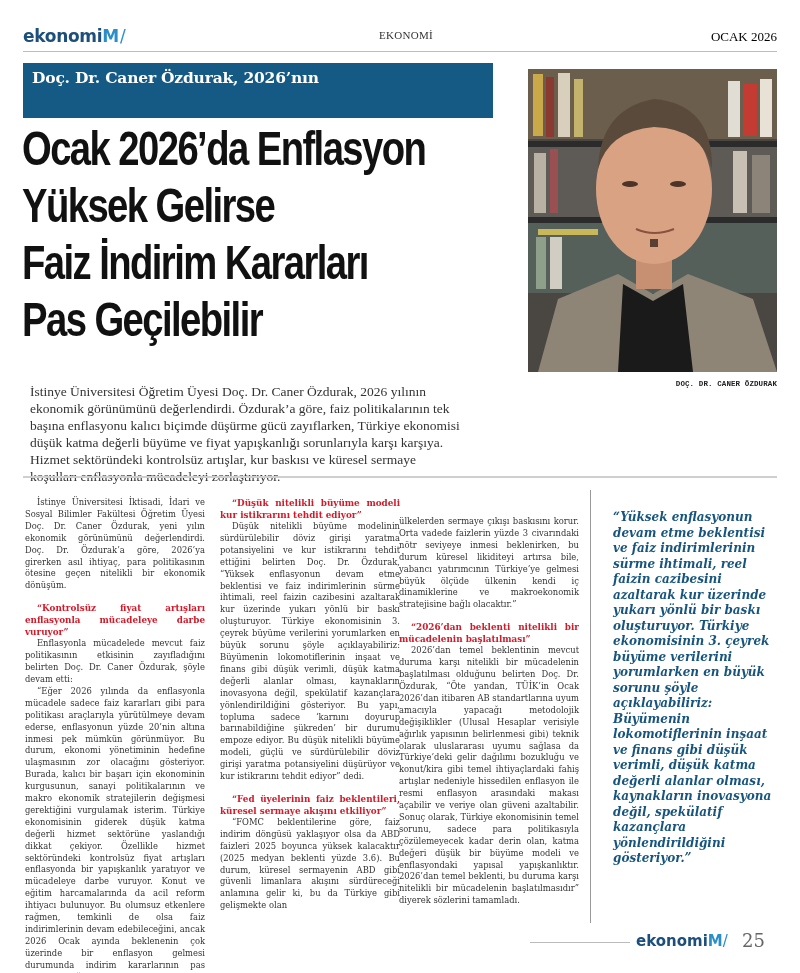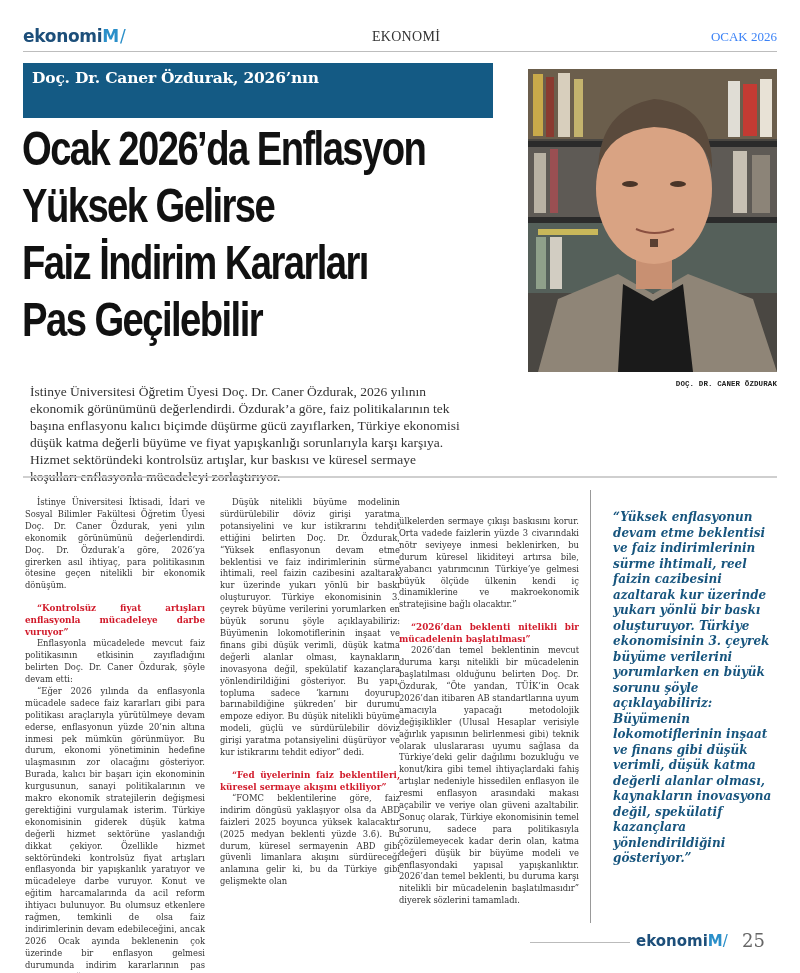--- a/index.html
+++ b/index.html
@@ -4,22 +4,22 @@
 <style>
   * { box-sizing: border-box; margin: 0; padding: 0; }
   html, body { width: 800px; height: 973px; background: #ffffff; overflow: hidden; }
   body { position: relative; font-family: "DejaVu Serif", "Liberation Serif", serif; color: #222; }
 
   
   .hdr { position: absolute; left: 23px; top: 20px; width: 754px; height: 32px; border-bottom: 1px solid #bdbdbd; }
   .logo { position: absolute; left: 0; top: 6px; font-family: "DejaVu Sans", sans-serif; font-weight: bold; font-size: 17px; color: #1d4f7a; letter-spacing: -0.3px; }
   .logo .m { color: #2a8fc9; }
   .logo .slash { color: #2a8fc9; font-weight: normal; margin-left: 1px; }
-  .hdr-center { position: absolute; left: 12px; right: 0; top: 9px; text-align: center; font-family: "Liberation Serif", serif; font-size: 14px; color: #333; letter-spacing: 0.3px; }
-  .hdr-right { position: absolute; right: 0; top: 9px; font-family: "Liberation Serif", serif; font-size: 13px; color: #3b82f6; }
+  .hdr-center { position: absolute; left: 12px; right: 0; top: 9px; text-align: center; font-family: "Liberation Serif", serif; font-size: 11px; color: #333; letter-spacing: 0.3px; }
+  .hdr-right { position: absolute; right: 0; top: 9px; font-family: "Liberation Serif", serif; font-size: 13px; color: #000000; }
 
   
   .kicker { position: absolute; left: 23px; top: 63px; width: 470px; height: 55px; background: #145a84; color: #fff; padding: 3px 9px; font-family: "DejaVu Serif", serif; font-weight: bold; font-size: 15.5px; line-height: 24px; letter-spacing: -0.2px; }
 
   
   .headline { position: absolute; left: 22px; top: 120px; width: 500px; font-family: "Liberation Sans", sans-serif; font-weight: bold; font-size: 49px; line-height: 57px; color: #111; letter-spacing: -2px; transform: scaleX(0.78); transform-origin: left top; width: 640px; }
 
   
   .photo { position: absolute; left: 528px; top: 69px; width: 249px; height: 303px; overflow: hidden; background: #5b5650; }
   .photo svg { display: block; }
@@ -116,20 +116,21 @@
 <div class="rule"></div>
 
 <div class="col col1">
   <p>İstinye Üniversitesi İktisadi, İdari ve Sosyal Bilimler Fakültesi Öğretim Üyesi Doç. Dr. Caner Özdurak, yeni yılın ekonomik görünümünü değerlendirdi. Doç. Dr. Özdurak’a göre, 2026’ya girerken asıl ihtiyaç, para politikasının ötesine geçen nitelikli bir ekonomik dönüşüm.</p>
   <p class="sub">“Kontrolsüz fiyat artışları enflasyonla mücadeleye darbe vuruyor”</p>
   <p>Enflasyonla mücadelede mevcut faiz politikasının etkisinin zayıfladığını belirten Doç. Dr. Caner Özdurak, şöyle devam etti:</p>
   <p>“Eğer 2026 yılında da enflasyonla mücadele sadece faiz kararları gibi para politikası araçlarıyla yürütülmeye devam ederse, enflasyonun yüzde 20’nin altına inmesi pek mümkün görünmüyor. Bu durum, ekonomi yönetiminin hedefine ulaşmasının zor olacağını gösteriyor. Burada, kalıcı bir başarı için ekonominin kurgusunun, sanayi politikalarının ve makro ekonomik stratejilerin değişmesi gerektiğini vurgulamak isterim. Türkiye ekonomisinin giderek düşük katma değerli hizmet sektörüne yaslandığı dikkat çekiyor. Özellikle hizmet sektöründeki kontrolsüz fiyat artışları enflasyonda bir yapışkanlık yaratıyor ve mücadeleye darbe vuruyor. Konut ve eğitim harcamalarında da acil reform ihtiyacı bulunuyor. Bu olumsuz etkenlere rağmen, temkinli de olsa faiz indirimlerinin devam edebileceğini, ancak 2026 Ocak ayında beklenenin çok üzerinde bir enflasyon gelmesi durumunda indirim kararlarının pas geçilebileceğini öngörüyorum.”</p>
 </div>
 
 <div class="col col2">
+  <p class="sub" style="margin-top:0">“Düşük nitelikli büyüme modeli kur istikrarını tehdit ediyor”</p>
   <p>Düşük nitelikli büyüme modelinin sürdürülebilir döviz girişi yaratma potansiyelini ve kur istikrarını tehdit ettiğini belirten Doç. Dr. Özdurak, “Yüksek enflasyonun devam etme beklentisi ve faiz indirimlerinin sürme ihtimali, reel faizin cazibesini azaltarak kur üzerinde yukarı yönlü bir baskı oluşturuyor. Türkiye ekonomisinin 3. çeyrek büyüme verilerini yorumlarken en büyük sorunu şöyle açıklayabiliriz: Büyümenin lokomotiflerinin inşaat ve finans gibi düşük verimli, düşük katma değerli alanlar olması, kaynakların inovasyona değil, spekülatif kazançlara yönlendirildiğini gösteriyor. Bu yapı, topluma sadece ‘karnını doyurup barınabildiğine şükreden’ bir durumu empoze ediyor. Bu düşük nitelikli büyüme modeli, güçlü ve sürdürülebilir döviz girişi yaratma potansiyelini düşürüyor ve kur istikrarını tehdit ediyor” dedi.</p>
   <p class="sub">“Fed üyelerinin faiz beklentileri, küresel sermaye akışını etkiliyor”</p>
   <p>“FOMC beklentilerine göre, faiz indirim döngüsü yaklaşıyor olsa da ABD faizleri 2025 boyunca yüksek kalacaktır (2025 medyan beklenti yüzde 3.6). Bu durum, küresel sermayenin ABD gibi güvenli limanlara akışını sürdüreceği anlamına gelir ki, bu da Türkiye gibi gelişmekte olan</p>
 </div>
 
 <div class="col col3">
   <p style="text-indent:0">ülkelerden sermaye çıkışı baskısını korur. Orta vadede faizlerin yüzde 3 civarındaki nötr seviyeye inmesi beklenirken, bu durum küresel likiditeyi artırsa bile, yabancı yatırımcının Türkiye’ye gelmesi büyük ölçüde ülkenin kendi iç dinamiklerine ve makroekonomik stratejisine bağlı olacaktır.”</p>
   <p class="sub">“2026’dan beklenti nitelikli bir mücadelenin başlatılması”</p>
   <p>2026’dan temel beklentinin mevcut duruma karşı nitelikli bir mücadelenin başlatılması olduğunu belirten Doç. Dr. Özdurak, “Öte yandan, TÜİK’in Ocak 2026’dan itibaren AB standartlarına uyum amacıyla yapacağı metodolojik değişiklikler (Ulusal Hesaplar verisiyle ağırlık yapısının belirlenmesi gibi) teknik olarak uluslararası uyumu sağlasa da Türkiye’deki gelir dağılımı bozukluğu ve konut/kira gibi temel ihtiyaçlardaki fahiş artışlar nedeniyle hissedilen enflasyon ile resmi enflasyon arasındaki makası açabilir ve veriye olan güveni azaltabilir. Sonuç olarak, Türkiye ekonomisinin temel sorunu, sadece para politikasıyla çözülemeyecek kadar derin olan, katma değeri düşük bir büyüme modeli ve enflasyondaki yapısal yapışkanlıktır. 2026’dan temel beklenti, bu duruma karşı nitelikli bir mücadelenin başlatılmasıdır” diyerek sözlerini tamamladı.</p>
 </div>

